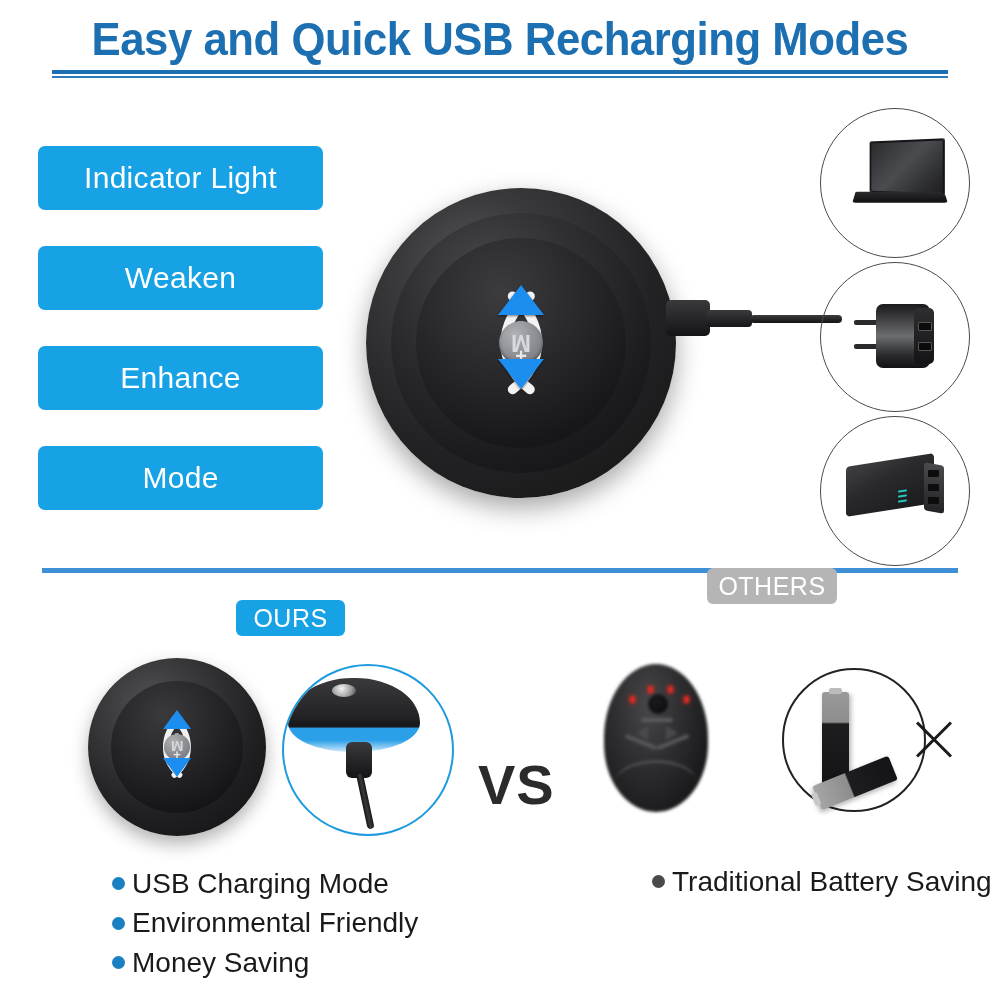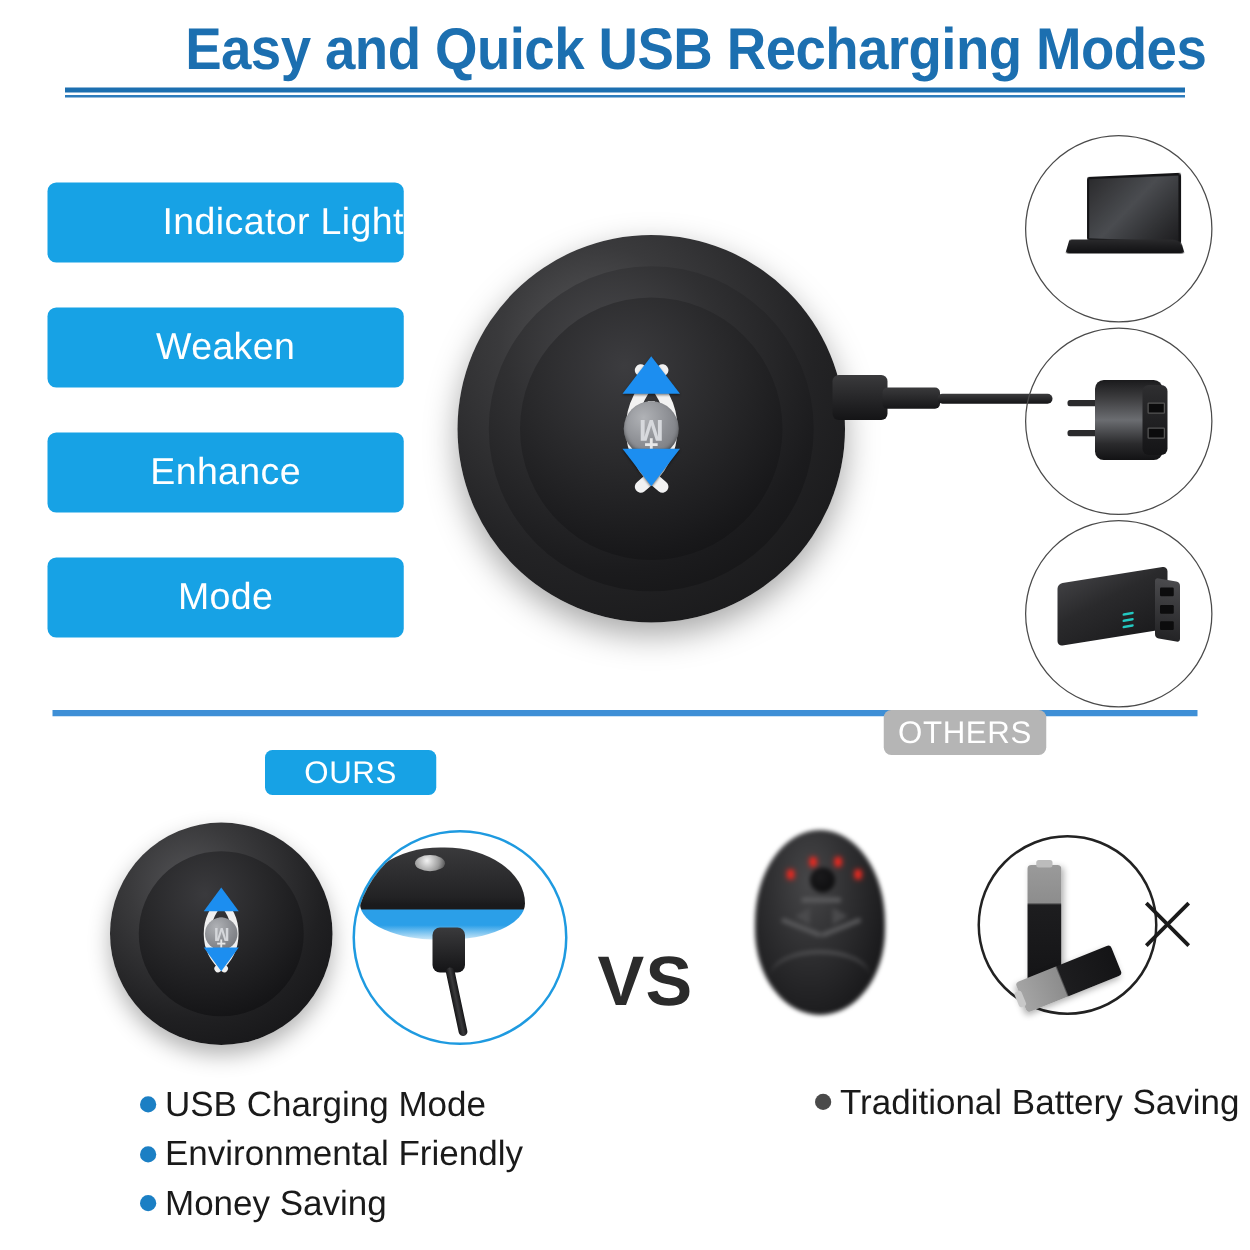--- a/index.html
+++ b/index.html
@@ -5,21 +5,21 @@
   html,body{margin:0;padding:0;}
   body{
     width:1000px;height:1000px;
     background:#ffffff;
     font-family:"Liberation Sans", sans-serif;
     overflow:hidden;position:relative;
   }
   .page{position:relative;width:1000px;height:1000px;}
 
   
-  .title-wrap{position:absolute;left:0;top:14px;width:1000px;text-align:right;}
+  .title-wrap{position:absolute;left:0;top:14px;width:1000px;text-align:center;}
   .title{
     font-family:"Liberation Sans", sans-serif;
     font-weight:bold;
     font-size:47px;
     letter-spacing:-0.5px;
     color:#1C6FB0;
     transform:scaleX(0.93);
     transform-origin:center;
     white-space:nowrap;
     line-height:1.05;
@@ -28,21 +28,21 @@
   .title-rule2{position:absolute;left:52px;top:76px;width:896px;height:2px;background:#2E7CBC;}
 
   
   .labels{position:absolute;left:38px;top:146px;width:285px;}
   .label-box{
     width:285px;height:64px;border-radius:7px;background:#17A2E5;
     color:#ffffff;display:flex;align-items:center;justify-content:center;
     font-size:30px;letter-spacing:0.3px;margin-bottom:36px;
     box-sizing:border-box;
   }
-  .label-box.lb0{justify-content:flex-end;}
+  .label-box.lb0{justify-content:center;}
 
   
   .device-main{position:absolute;left:366px;top:188px;width:310px;height:310px;}
   .dev-ring{
     position:absolute;inset:0;border-radius:50%;
     background:radial-gradient(circle at 36% 28%, #5a5a5c 0%, #3a3a3c 26%, #232325 58%, #131314 100%);
     box-shadow:0 10px 26px rgba(0,0,0,.35);
   }
   .dev-ring2{
     position:absolute;left:8%;top:8%;width:84%;height:84%;border-radius:50%;
@@ -163,21 +163,21 @@
 
   
   .divider{position:absolute;left:42px;top:568px;width:916px;height:5px;background:#3E8FD6;}
 
   
   .badge{
     position:absolute;height:36px;border-radius:6px;
     display:flex;align-items:center;justify-content:center;
     color:#ffffff;font-size:25px;letter-spacing:0.5px;padding:0 18px;box-sizing:border-box;
   }
-  .badge-ours{left:212px;top:600px;width:137px;background:#17A2E5;}
+  .badge-ours{left:236px;top:600px;width:109px;background:#17A2E5;}
   .badge-others{left:707px;top:568px;width:130px;background:#B5B5B5;}
 
   
   .device-small{position:absolute;left:88px;top:658px;width:178px;height:178px;}
   .ds-ring{
     position:absolute;inset:0;border-radius:50%;
     background:radial-gradient(circle at 36% 28%, #545457 0%, #3a3a3c 28%, #202022 62%, #0f0f11 100%);
     box-shadow:0 8px 18px rgba(0,0,0,.3);
   }
   .ds-face{

